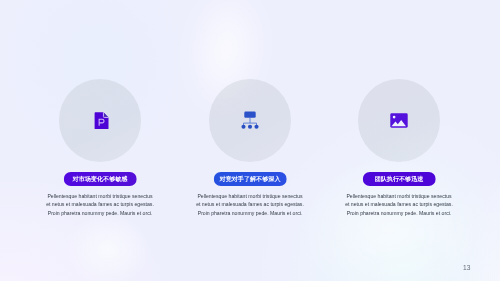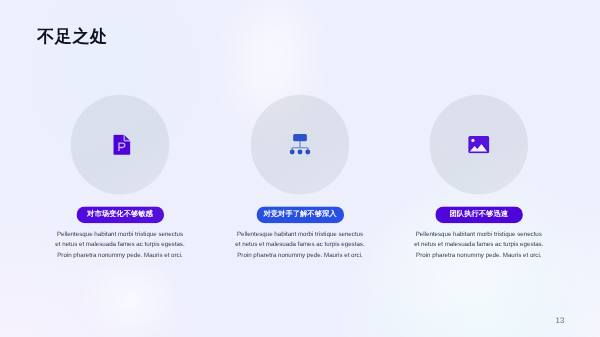--- a/index.html
+++ b/index.html
@@ -38,21 +38,20 @@
 
 <div class="slide">
   <div class="bgwash wash-blue"></div>
   <div class="bgwash wash-pink"></div>
   <div class="bgwash wash-pink2"></div>
   <div class="bgwash wash-cyan"></div>
   <div class="bgwash wash-cyan2"></div>
   <div class="glow glow-a"></div>
   <div class="glow glow-b"></div>
 
-  <div class="title">不足之处</div>
 
   <div class="col" style="left:25px">
     <div class="circle"></div>
     <div class="icon" style="left:69px;top:112px">
       <svg width="15" height="17.4" viewBox="0 0 30 34.8" shape-rendering="geometricPrecision">
         <path fill="#4e03d6" d="M1.2 1.9A1.5 1.5 0 0 1 2.7 0.4h16.1L29 10.9v22A1.5 1.5 0 0 1 27.5 34.4H2.7A1.5 1.5 0 0 1 1.2 32.9Z"></path>
         <path fill="#4a2fae" d="M19.9 2.1 27.6 9.8h-7.7Z"></path>
         <path fill="none" stroke="#c9b4f6" stroke-width="2" stroke-linejoin="round" stroke-linecap="round" d="M18.9 1.2v8.2a1.5 1.5 0 0 0 1.5 1.5h8"></path>
         <path fill="none" stroke="#c9b4f6" stroke-width="2.2" stroke-linecap="butt" d="M10.3 27.6V14.6h6.1a3.6 3.6 0 0 1 0 7.2h-6.1"></path>
       </svg>

